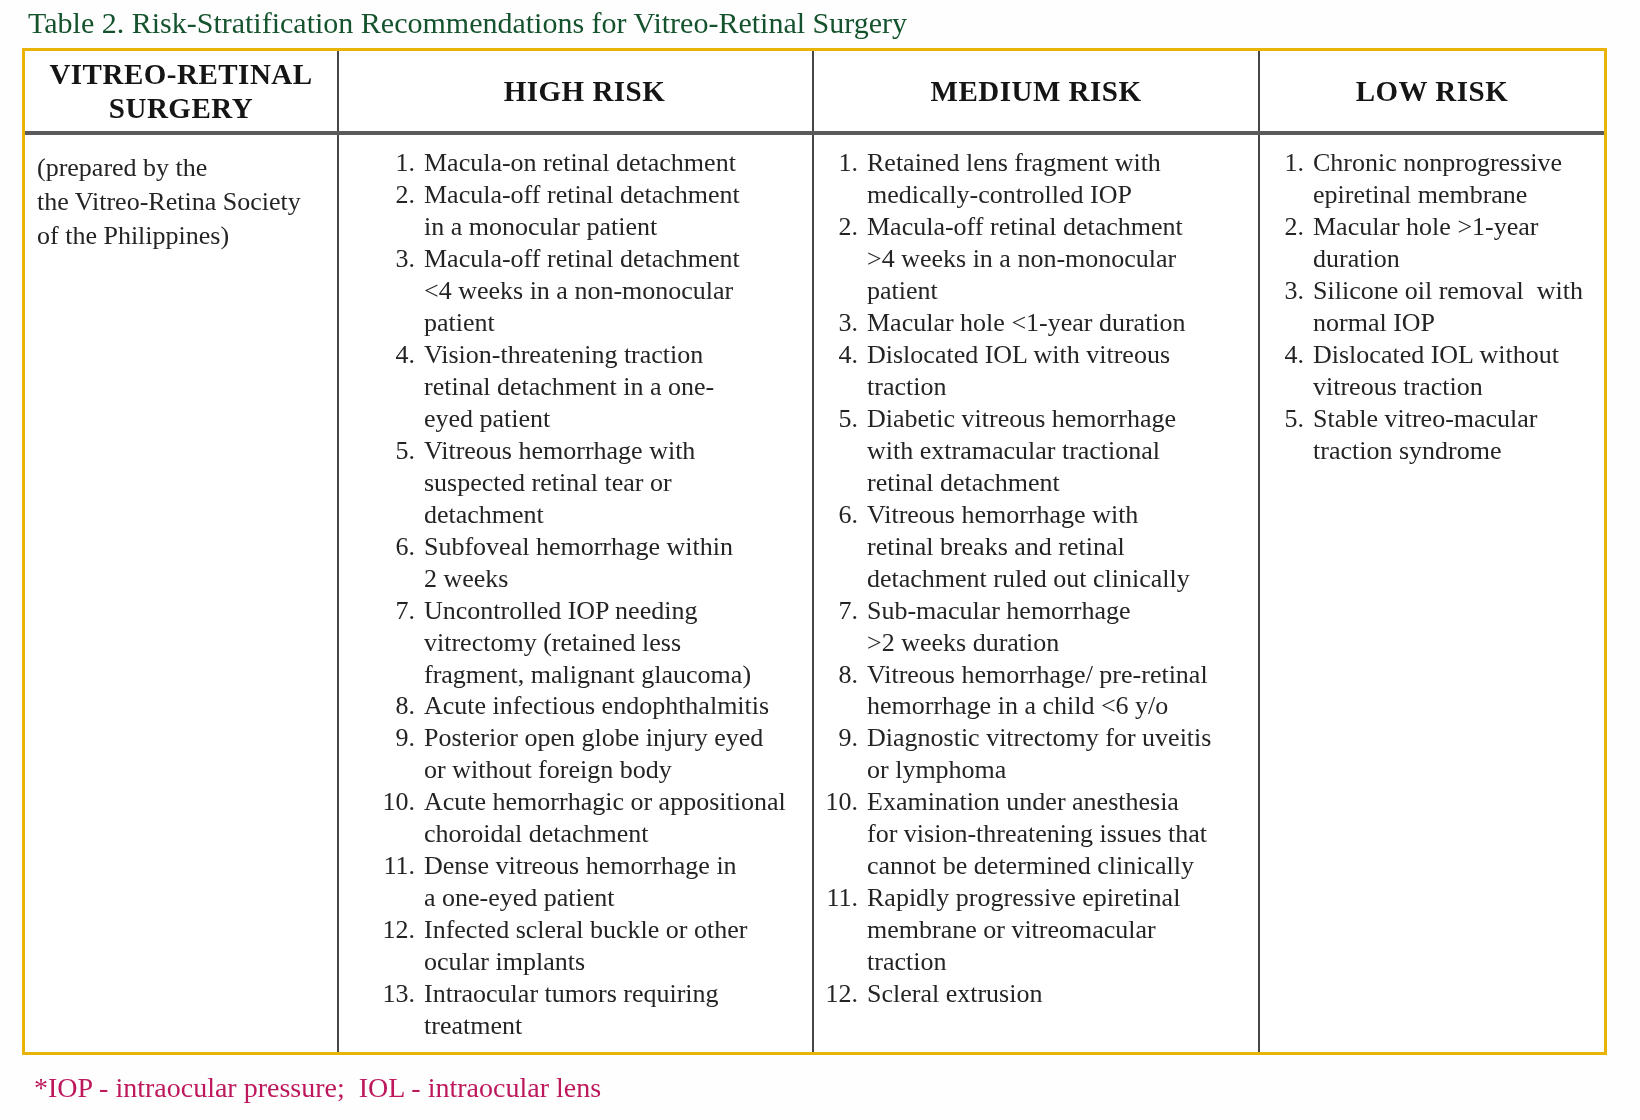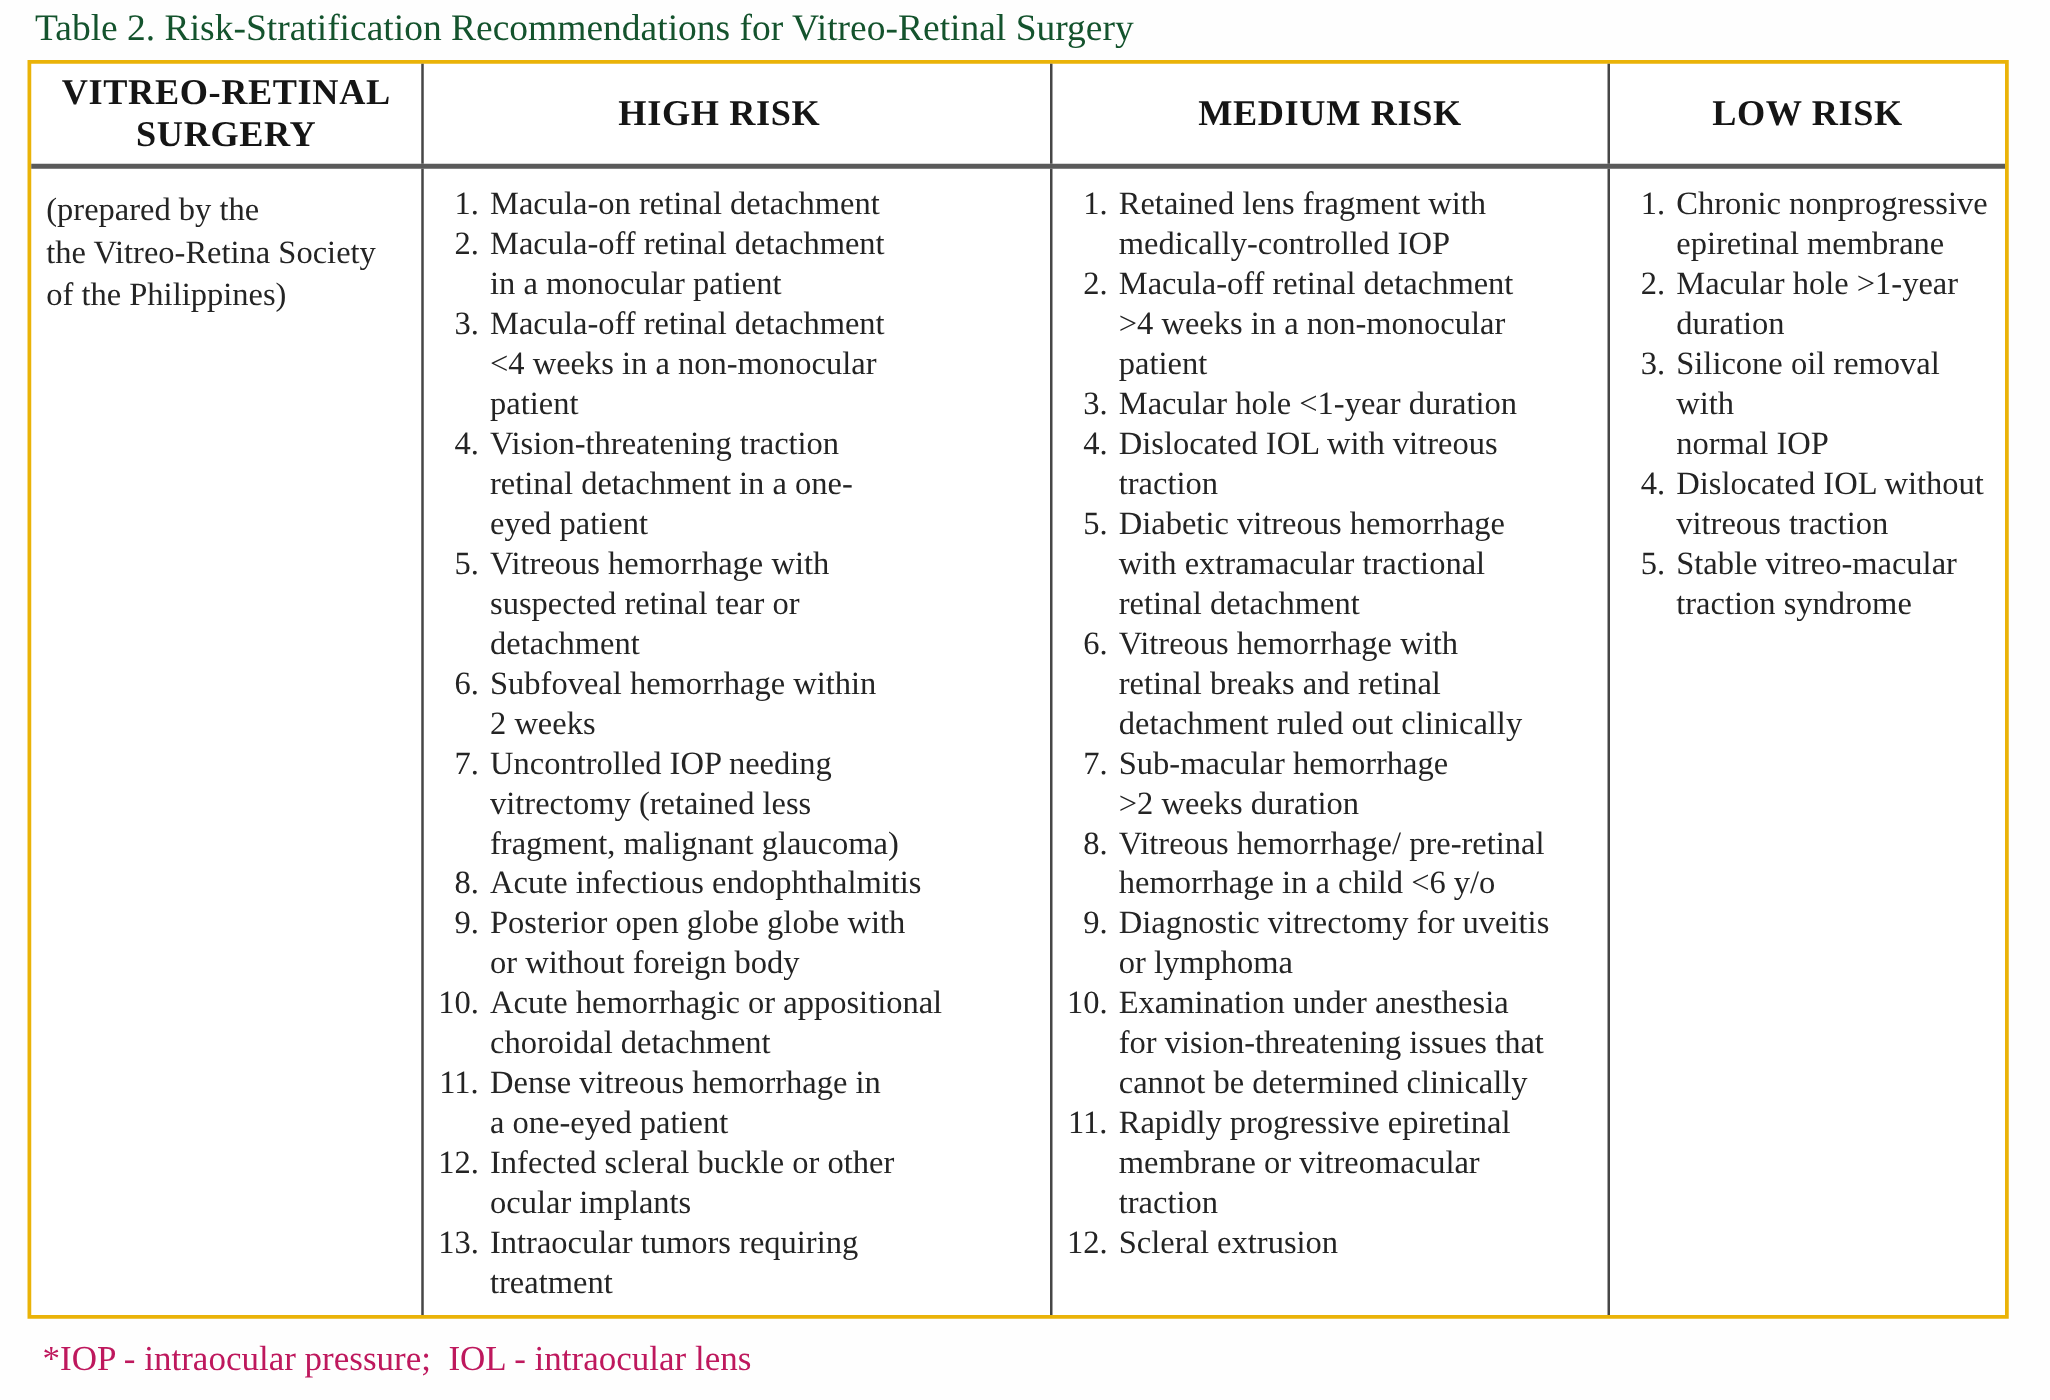--- a/index.html
+++ b/index.html
@@ -31,22 +31,22 @@
     text-align: center;
     font-weight: bold; font-size: 29px; line-height: 1.18;
     min-height: 80px; padding: 4px 14px;
     color: #151515;
     letter-spacing: 0.5px;
   }
 
   .tbody { display: flex; align-items: stretch; min-height: 912px; }
 
   .c1 { width: 312px; }
-  .c2 { width: 475px; }
-  .c3 { width: 446px; margin-left: 28px; }
+  .c2 { width: 475px; padding-left: 32px; }
+  .c3 { width: 446px; }
   .c4 { flex: 1; }
   .bl { border-left: 2px solid #464646; }
 
   .prepared {
     padding: 16px 4px 0 12px;
     font-size: 26px; line-height: 1.3;
     white-space: pre-line;
   }
 
   ol.risk-list {
@@ -126,21 +126,21 @@
               <span class="txt">Uncontrolled IOP needing
 vitrectomy (retained less
 fragment, malignant glaucoma)</span>
             </li>
             <li>
               <span class="num">8.</span>
               <span class="txt">Acute infectious endophthalmitis</span>
             </li>
             <li>
               <span class="num">9.</span>
-              <span class="txt">Posterior open globe globe with
+              <span class="txt">Posterior open globe injury eyed
 or without foreign body</span>
             </li>
             <li>
               <span class="num">10.</span>
               <span class="txt">Acute hemorrhagic or appositional
 choroidal detachment</span>
             </li>
             <li>
               <span class="num">11.</span>
               <span class="txt">Dense vitreous hemorrhage in

